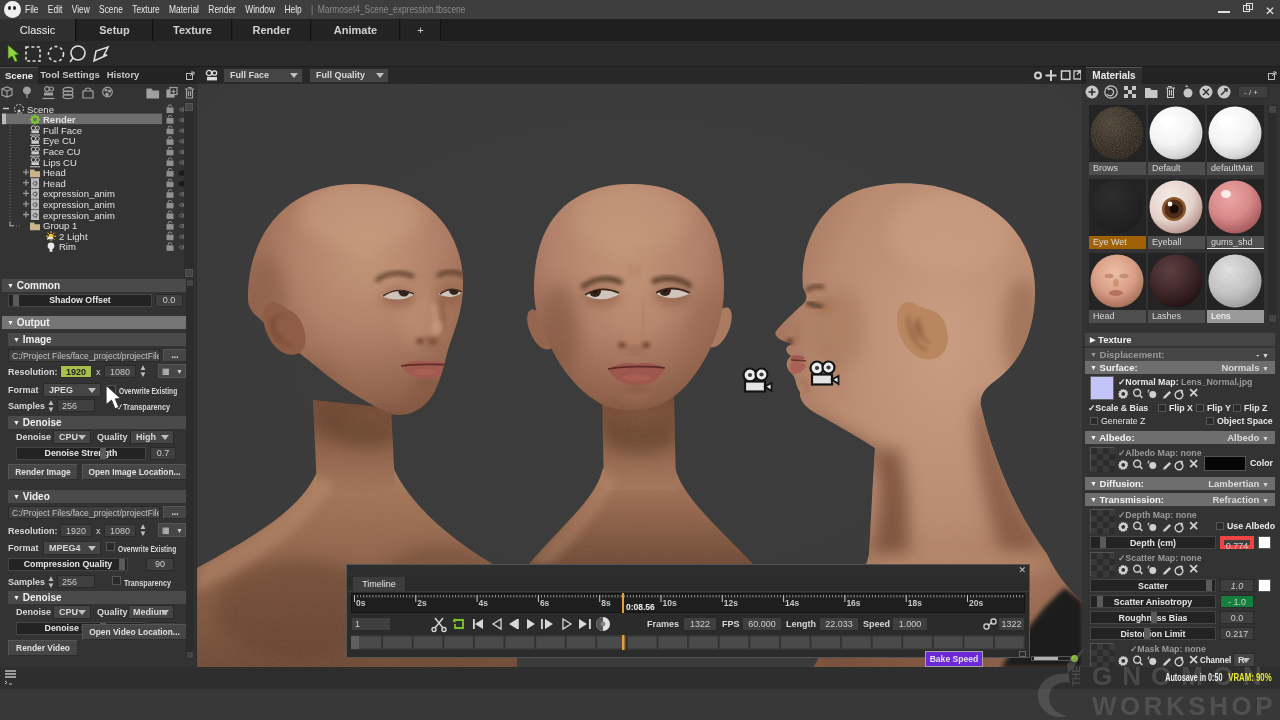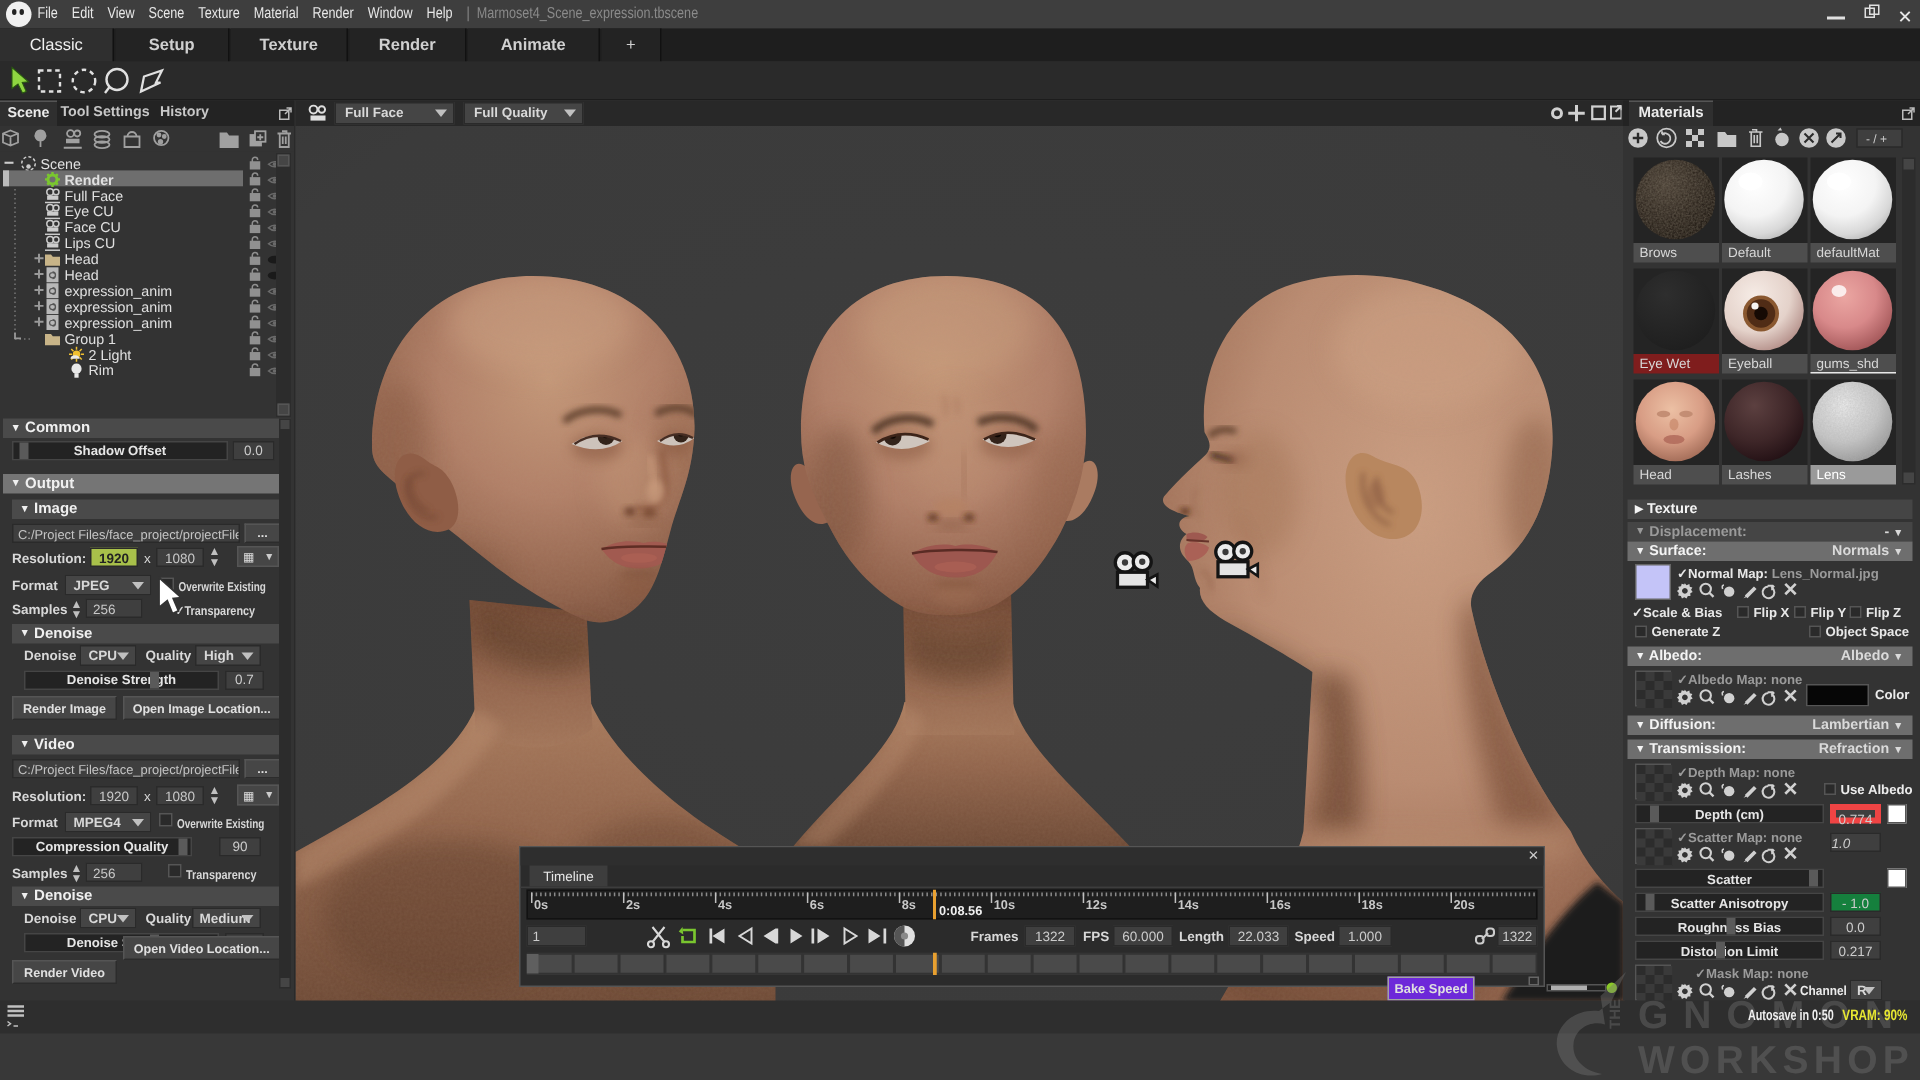--- a/index.html
+++ b/index.html
@@ -1019,21 +1019,21 @@
       <div class="abs" style="left:125px;top:162px;width:57px;height:13px;background:#4e4e4e;color:#d8d8d8;font-size:9px;line-height:12px;padding-left:4px;">defaultMat</div>
       <div class="abs" style="left:7px;top:179px;width:57px;height:57px;background:#242424;"><svg width="57" height="57" viewBox="0 0 57 57">
           <defs>
             <radialGradient id="g3" cx="38%" cy="30%" r="75%">
               <stop offset="0%" stop-color="#2e2e2e"></stop>
               <stop offset="100%" stop-color="#1e1e1e"></stop>
             </radialGradient>
           </defs>
           <circle cx="28" cy="28" r="26.5" fill="url(#g3)"></circle>
         </svg></div>
-      <div class="abs" style="left:7px;top:236px;width:57px;height:13px;background:#7f1d1d;color:#d8d8d8;font-size:9px;line-height:12px;padding-left:4px;">Eye Wet</div>
+      <div class="abs" style="left:7px;top:236px;width:57px;height:13px;background:#a16207;color:#d8d8d8;font-size:9px;line-height:12px;padding-left:4px;">Eye Wet</div>
       <div class="abs" style="left:66px;top:179px;width:57px;height:57px;background:#242424;"><svg width="57" height="57" viewBox="0 0 57 57">
           <defs>
             <radialGradient id="g4" cx="38%" cy="32%" r="75%">
               <stop offset="0%" stop-color="#f6ece6"></stop>
               <stop offset="60%" stop-color="#e4d2ca"></stop>
               <stop offset="100%" stop-color="#b08a84"></stop>
             </radialGradient>
           </defs>
           <circle cx="28" cy="28" r="26.5" fill="url(#g4)"></circle>
           <circle cx="26" cy="30" r="12" fill="#8a5830"></circle>
@@ -1119,21 +1119,21 @@
     </g>
       </svg>
       <div class="abs" style="left:6px;top:403px;color:#e8e8e8;font-size:8.8px;font-weight:bold;white-space:nowrap;">✓Scale &amp; Bias</div>
       <div class="abs" style="left:76px;top:404px;width:8px;height:8px;background:#2a2a2a;border:1px solid #555;"></div>
       <div class="abs" style="left:87px;top:403px;color:#e8e8e8;font-size:8.8px;font-weight:bold;white-space:nowrap;">Flip X</div>
       <div class="abs" style="left:114px;top:404px;width:8px;height:8px;background:#2a2a2a;border:1px solid #555;"></div>
       <div class="abs" style="left:125px;top:403px;color:#e8e8e8;font-size:8.8px;font-weight:bold;white-space:nowrap;">Flip Y</div>
       <div class="abs" style="left:151px;top:404px;width:8px;height:8px;background:#2a2a2a;border:1px solid #555;"></div>
       <div class="abs" style="left:162px;top:403px;color:#e8e8e8;font-size:8.8px;font-weight:bold;white-space:nowrap;">Flip Z</div>
       <div class="abs" style="left:8px;top:417px;width:8px;height:8px;background:#2a2a2a;border:1px solid #555;"></div>
-      <div class="abs" style="left:19px;top:416px;color:#e8e8e8;font-size:8.8px;font-weight:bold;">Generate Z</div>
+      <div class="abs" style="left:19px;top:416px;color:#e8e8e8;font-size:8.8px;font-weight:normal;">Generate Z</div>
       <div class="abs" style="left:124px;top:417px;width:8px;height:8px;background:#2a2a2a;border:1px solid #555;"></div>
       <div class="abs" style="left:135px;top:416px;color:#e8e8e8;font-size:8.8px;font-weight:bold;">Object Space</div>
       <div class="abs" style="left:3px;top:431px;width:190px;height:13px;background:#6e6e6e;color:#f4f4f4;font-size:9.5px;font-weight:bold;line-height:13px;padding-left:5px;white-space:nowrap;"><span style="font-size:7px;vertical-align:1px;">▼</span> Albedo:<span style="position:absolute;right:6px;color:#dadada;font-weight:bold;">Albedo <span style="font-size:7px;">▼</span></span></div>
       <div class="abs" style="left:8px;top:447px;width:24px;height:24px;border:1px solid #555;"><svg width="24" height="24" viewBox="0 0 24 24">
           <rect width="24" height="24" fill="#3a3a3a"></rect>
           <rect x="0" y="0" width="6" height="6" fill="#2c2c2c"></rect>
           <rect x="12" y="0" width="6" height="6" fill="#2c2c2c"></rect>
           <rect x="6" y="6" width="6" height="6" fill="#2c2c2c"></rect>
           <rect x="18" y="6" width="6" height="6" fill="#2c2c2c"></rect>
           <rect x="0" y="12" width="6" height="6" fill="#2c2c2c"></rect>
@@ -1207,21 +1207,21 @@
           <path d="M25 8 l3 3" stroke="#d0d0d0" stroke-width="1.8"></path>
     <circle cx="40" cy="7" r="4"></circle>
           <path d="M36 2 q-2 0 -1 3" fill="none" stroke="#d0d0d0" stroke-width="1.2"></path>
     <path d="M52 10 l7 -7 l2 2 l-7 7 Z M51 12 l2 -2 l1 1 Z"></path>
     <path d="M70 3 a4.5 4.5 0 1 0 3 1 l1.5 -1.5 M73 6 v-3.5 h-3.5" fill="none" stroke="#d0d0d0" stroke-width="1.6"></path>
     <path d="M83 1 l8 8 M91 1 l-8 8" stroke="#d0d0d0" stroke-width="2"></path>
     </g>
       </svg>
       <div class="abs" style="left:8px;top:579px;width:126px;height:13px;background:#232323;border:1px solid #454545;color:#e6e6e6;font-size:8.8px;font-weight:bold;text-align:center;line-height:12px;white-space:nowrap;overflow:hidden;">Scatter</div>
       <div class="abs" style="left:124px;top:580px;width:6px;height:11px;background:#5a5a5a;"></div>
-      <div class="abs" style="left:138px;top:555px;width:34px;height:13px;background:#3f3f3f;border:1px solid #2a2a2a;color:#ccc;font-size:9px;line-height:12px;font-style:italic;">1.0</div>
+      <div class="abs" style="left:138px;top:579px;width:34px;height:13px;background:#3f3f3f;border:1px solid #2a2a2a;color:#ccc;font-size:9px;line-height:12px;text-align:center;font-style:italic;">1.0</div>
       <div class="abs" style="left:176px;top:579px;width:13px;height:13px;background:#fff;border:1px solid #555;"></div>
       <div class="abs" style="left:8px;top:595px;width:126px;height:13px;background:#232323;border:1px solid #454545;color:#e6e6e6;font-size:8.8px;font-weight:bold;text-align:center;line-height:12px;white-space:nowrap;overflow:hidden;">Scatter Anisotropy</div>
       <div class="abs" style="left:15px;top:596px;width:6px;height:11px;background:#5a5a5a;"></div>
       <div class="abs" style="left:138px;top:595px;width:34px;height:13px;background:#15803d;border:1px solid #2a2a2a;color:#ccc;font-size:9px;line-height:12px;text-align:center;">- 1.0</div>
       <div class="abs" style="left:8px;top:611px;width:126px;height:13px;background:#232323;border:1px solid #454545;color:#e6e6e6;font-size:8.8px;font-weight:bold;text-align:center;line-height:12px;white-space:nowrap;overflow:hidden;">Roughness Bias</div>
       <div class="abs" style="left:69px;top:612px;width:6px;height:11px;background:#5a5a5a;"></div>
       <div class="abs" style="left:138px;top:611px;width:34px;height:13px;background:#3f3f3f;border:1px solid #2a2a2a;color:#ccc;font-size:9px;line-height:12px;text-align:center;">0.0</div>
       <div class="abs" style="left:8px;top:627px;width:126px;height:13px;background:#232323;border:1px solid #454545;color:#e6e6e6;font-size:8.8px;font-weight:bold;text-align:center;line-height:12px;white-space:nowrap;overflow:hidden;">Distortion Limit</div>
       <div class="abs" style="left:62px;top:628px;width:6px;height:11px;background:#5a5a5a;"></div>
       <div class="abs" style="left:138px;top:627px;width:34px;height:13px;background:#3f3f3f;border:1px solid #2a2a2a;color:#ccc;font-size:9px;line-height:12px;text-align:center;">0.217</div>

